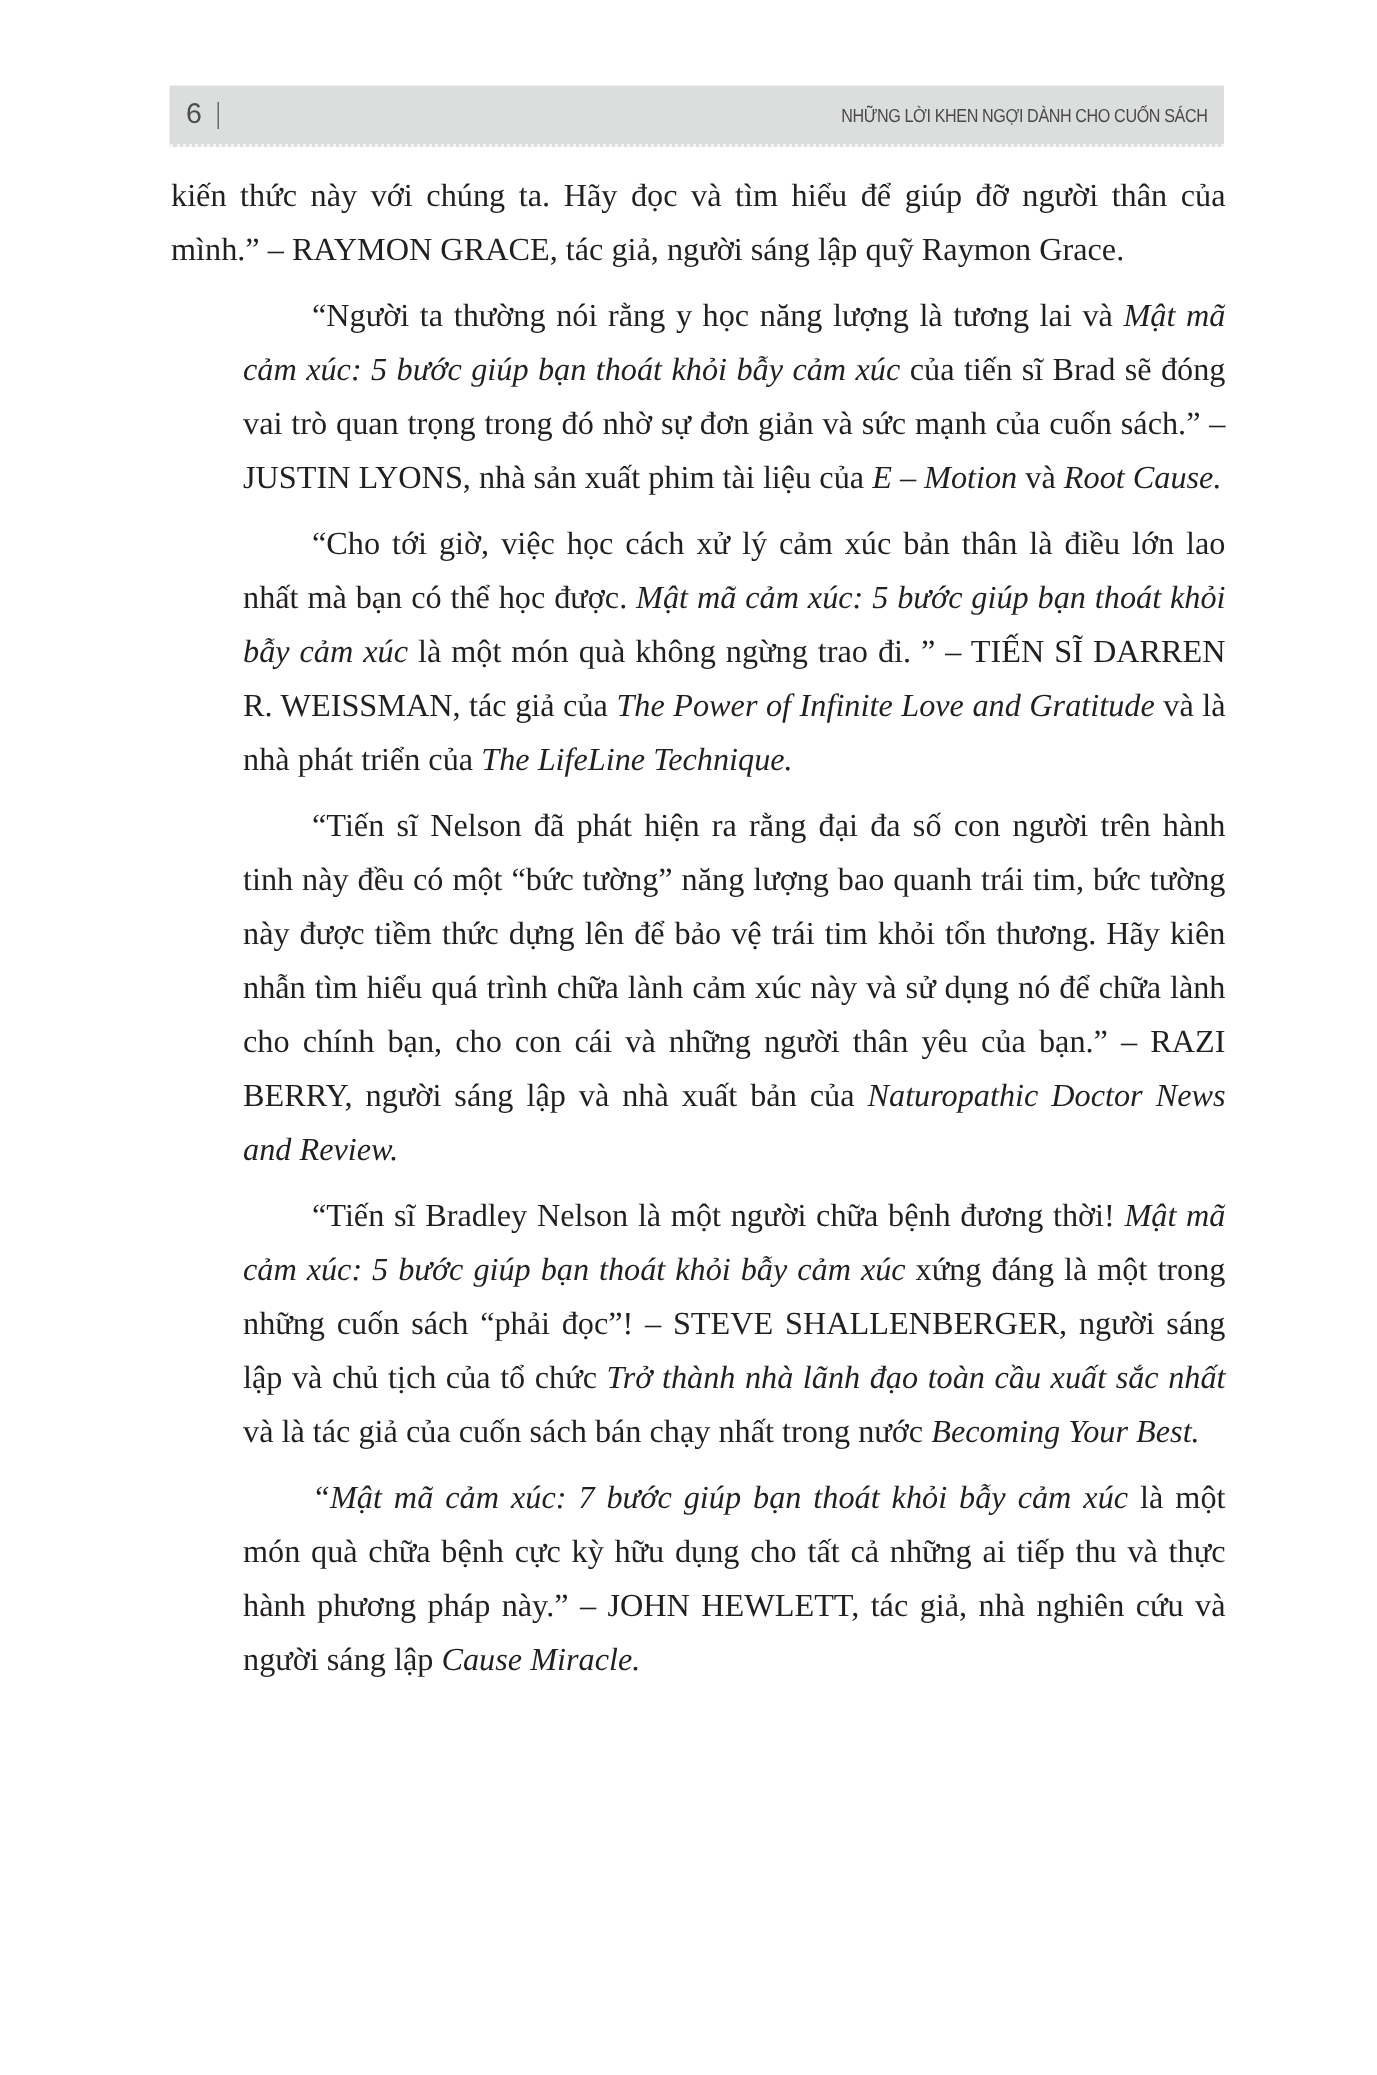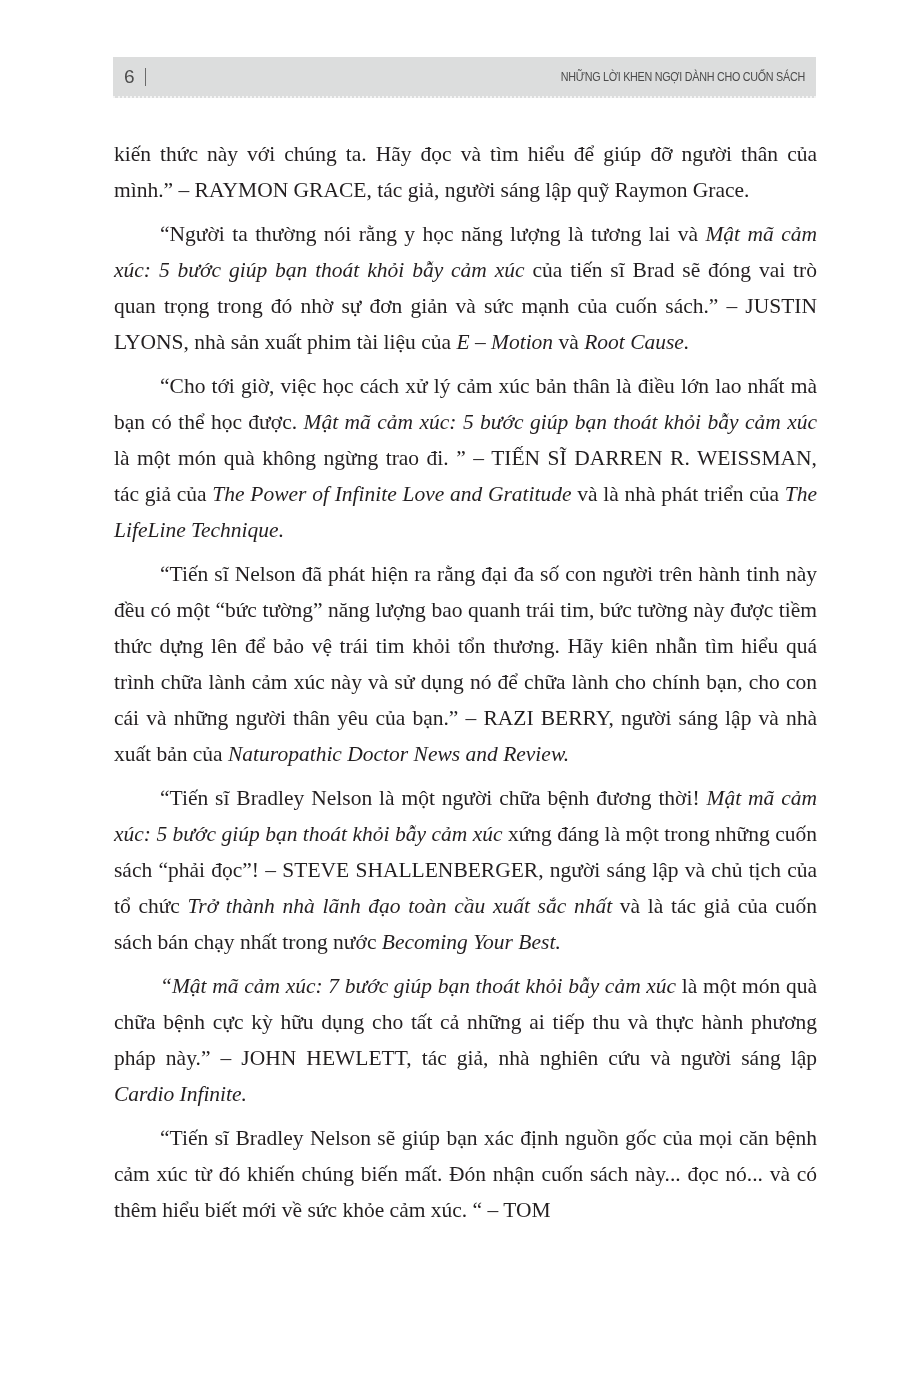--- a/index.html
+++ b/index.html
@@ -50,31 +50,32 @@
       font-size: 12.5px;
       letter-spacing: -0.3px;
       transform: scaleX(0.86);
       transform-origin: right center;
       white-space: nowrap;
       color: #4a4a4a;
     }
     .content {
       position: absolute;
       left: 114px;
-      top: 136px;
+      top: 112px;
       width: 703px;
       font-size: 21.5px;
       line-height: 36px;
     }
     .content p {
       margin: 0 0 8px 0;
       text-align: justify;
     }
     .content p.indent {
       text-indent: 46px;
+      margin-left: 48px;
     }
     .content p.first {
       text-indent: 0;
     }
     .content em {
       font-style: italic;
     }
   </style>
 </head>
 <body>
@@ -86,15 +87,14 @@
   </div>
   <span class="chapter-title">NHỮNG LỜI KHEN NGỢI DÀNH CHO CUỐN SÁCH</span>
 </div>
 
 <div class="content" id="page-body">
     <p class="first"><span>kiến thức này với chúng ta. Hãy đọc và tìm hiểu để giúp đỡ người thân của mình.” – RAYMON GRACE, tác giả, người sáng lập quỹ Raymon Grace.</span></p>
     <p class="indent"><span>“Người ta thường nói rằng y học năng lượng là tương lai và </span><em>Mật mã cảm xúc: 5 bước giúp bạn thoát khỏi bẫy cảm xúc</em><span> của tiến sĩ Brad sẽ đóng vai trò quan trọng trong đó nhờ sự đơn giản và sức mạnh của cuốn sách.” – JUSTIN LYONS, nhà sản xuất phim tài liệu của </span><em>E – Motion</em><span> và </span><em>Root Cause.</em></p>
     <p class="indent"><span> “Cho tới giờ, việc học cách xử lý cảm xúc bản thân là điều lớn lao nhất mà bạn có thể học được. </span><em>Mật mã cảm xúc: 5 bước giúp bạn thoát khỏi bẫy cảm xúc</em><span> là một món quà không ngừng trao đi. ” – TIẾN SĨ DARREN R. WEISSMAN, tác giả của </span><em>The Power of Infinite Love and Gratitude</em><span> và là nhà phát triển của </span><em>The LifeLine Technique.</em></p>
     <p class="indent"><span>“Tiến sĩ Nelson đã phát hiện ra rằng đại đa số con người trên hành tinh này đều có một “bức tường” năng lượng bao quanh trái tim, bức tường này được tiềm thức dựng lên để bảo vệ trái tim khỏi tổn thương. Hãy kiên nhẫn tìm hiểu quá trình chữa lành cảm xúc này và sử dụng nó để chữa lành cho chính bạn, cho con cái và những người thân yêu của bạn.” – RAZI BERRY, người sáng lập và nhà xuất bản của </span><em>Naturopathic Doctor News and Review.</em></p>
     <p class="indent"><span>“Tiến sĩ Bradley Nelson là một người chữa bệnh đương thời! </span><em>Mật mã cảm xúc: 5 bước giúp bạn thoát khỏi bẫy cảm xúc</em><span> xứng đáng là một trong những cuốn sách “phải đọc”! – STEVE SHALLENBERGER, người sáng lập và chủ tịch của tổ chức </span><em>Trở thành nhà lãnh đạo toàn cầu xuất sắc nhất</em><span> và là tác giả của cuốn sách bán chạy nhất trong nước </span><em>Becoming Your Best.</em></p>
-    <p class="indent"><em>“Mật mã cảm xúc: 7 bước giúp bạn thoát khỏi bẫy cảm xúc</em><span> là một món quà chữa bệnh cực kỳ hữu dụng cho tất cả những ai tiếp thu và thực hành phương pháp này.” – JOHN HEWLETT, tác giả, nhà nghiên cứu và người sáng lập </span><em>Cardio Infinite.</em></p>
-    <p class="indent"><span>“Tiến sĩ Bradley Nelson sẽ giúp bạn xác định nguồn gốc của mọi căn bệnh cảm xúc từ đó khiến chúng biến mất. Đón nhận cuốn sách này... đọc nó... và có thêm hiểu biết mới về sức khỏe cảm xúc. “ – TOM</span></p>
+    <p class="indent"><em>“Mật mã cảm xúc: 7 bước giúp bạn thoát khỏi bẫy cảm xúc</em><span> là một món quà chữa bệnh cực kỳ hữu dụng cho tất cả những ai tiếp thu và thực hành phương pháp này.” – JOHN HEWLETT, tác giả, nhà nghiên cứu và người sáng lập </span><em>Cause Miracle.</em></p>
   </div>
 
 </body></html>

